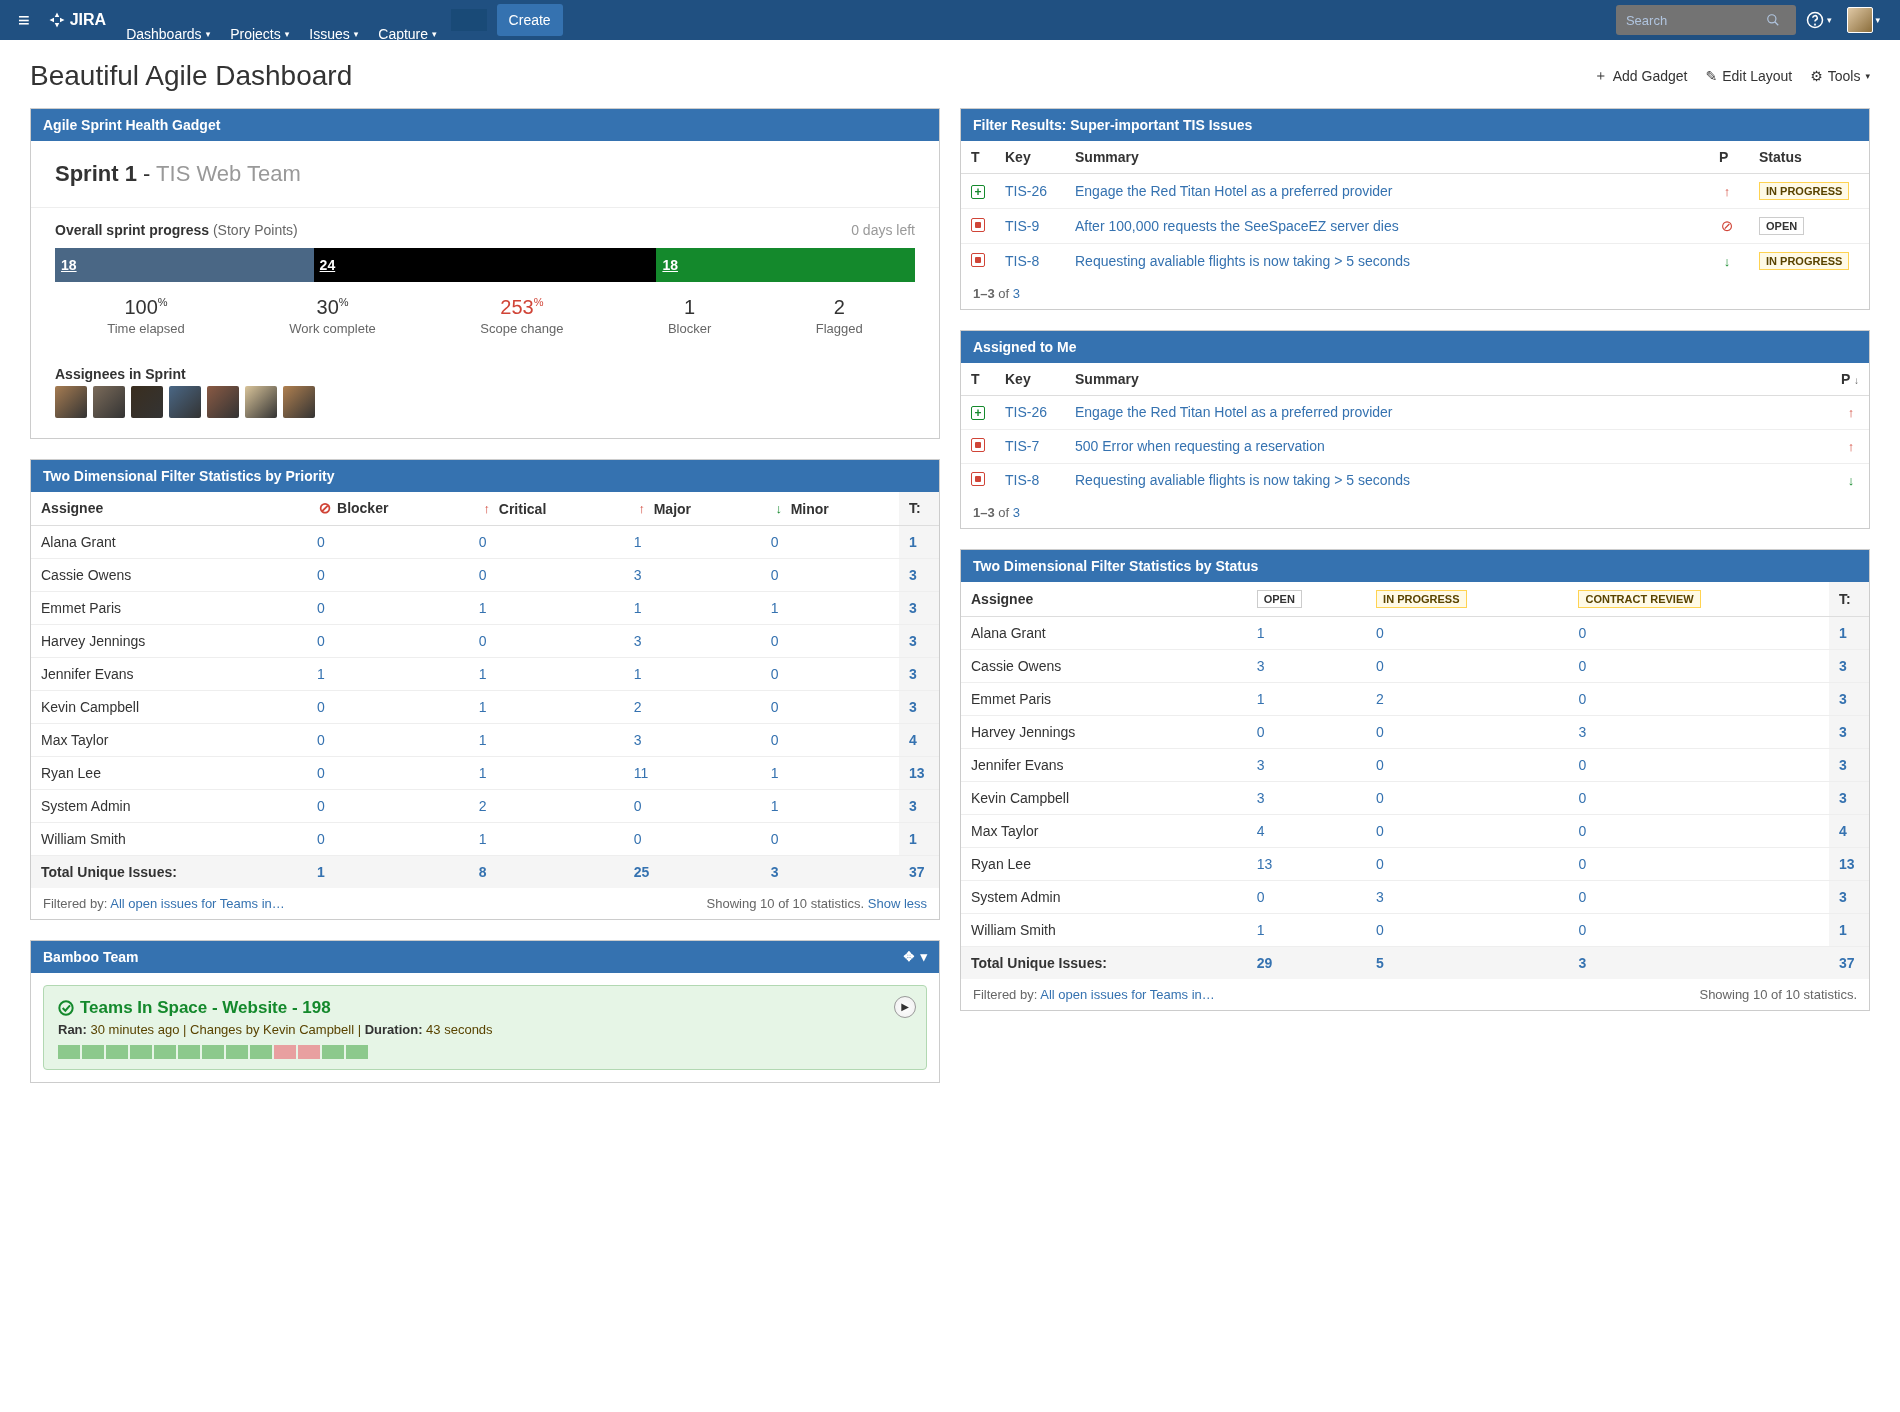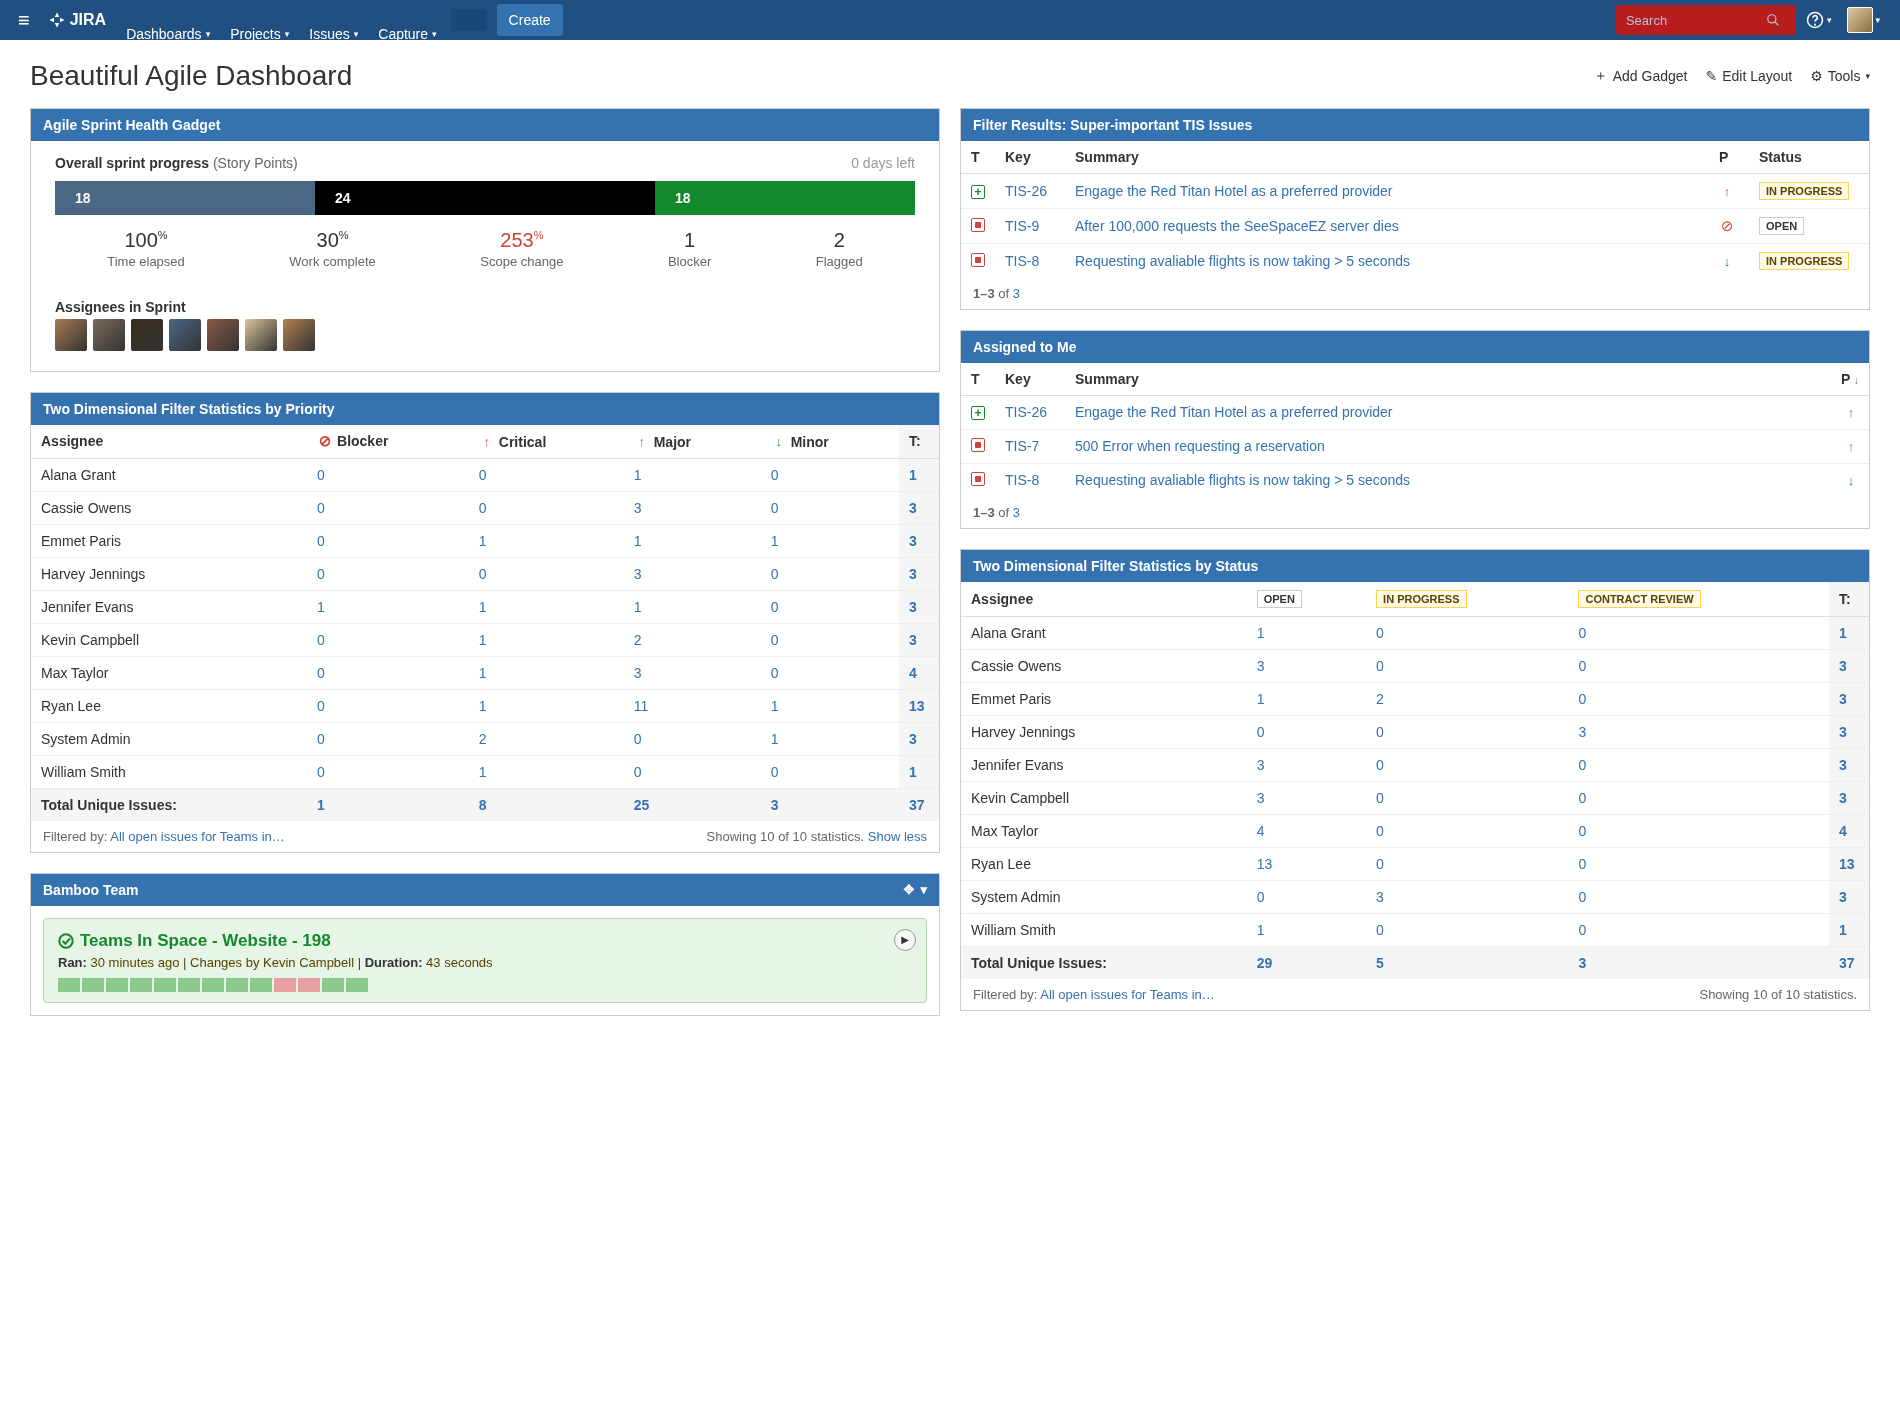--- a/index.html
+++ b/index.html
@@ -6,21 +6,21 @@
 body { font-family: -apple-system, Arial, sans-serif; font-size: 14px; color: #333; background: #fff; }
 .topbar { background: #205081; height: 40px; display: flex; align-items: center; padding: 0 10px; color: #fff; }
 .hamburger { color: #fff; font-size: 20px; padding: 0 8px; cursor: pointer; }
 .logo { display: flex; align-items: center; font-weight: bold; font-size: 16px; padding: 0 10px; }
 .logo svg { margin-right: 4px; }
 .nav-item { color: #fff; padding: 0 10px; font-size: 14px; cursor: pointer; display: flex; align-items: center; margin-top: 27px; }
 .nav-item .caret { font-size: 9px; margin-left: 4px; }
 .nav-darker { background: #194a77; padding: 11px 18px; margin-left: 4px; }
 .create-btn { background: #3572b0; color: #fff; padding: 8px 12px; margin-left: 10px; border-radius: 3px; cursor: pointer; font-size: 14px; }
 .spacer { flex: 1; }
-.search-box { background: #b91c1c; height: 30px; display: flex; align-items: center; padding: 0 10px; border-radius: 3px; width: 180px; }
+.search-box { background: #737373; height: 30px; display: flex; align-items: center; padding: 0 10px; border-radius: 3px; width: 180px; }
 .search-box input { background: transparent; border: none; color: #deebff; outline: none; width: 140px; font-size: 13px; }
 .search-box input::placeholder { color: #b0c4de; }
 .topbar-icon { padding: 0 10px; color: #fff; font-size: 16px; display: flex; align-items: center; cursor: pointer; }
 .avatar-small { width: 26px; height: 26px; display: inline-block; border-radius: 2px; margin-left: 6px; vertical-align: middle; cursor: pointer; }
 .page { padding: 20px 30px; }
 .page-header { display: flex; align-items: center; margin-bottom: 16px; }
 .page-title { font-size: 28px; font-weight: 400; color: #333; }
 .page-actions { margin-left: auto; display: flex; gap: 18px; align-items: center; color: #333; font-size: 14px; }
 .page-actions .act { cursor: pointer; display: flex; align-items: center; gap: 5px; }
 .columns { display: flex; gap: 20px; align-items: flex-start; }
@@ -28,21 +28,21 @@
 .gadget { border: 1px solid #ccc; background: #fff; }
 .gadget-head { background: #3572b0; color: #fff; padding: 8px 12px; font-weight: bold; font-size: 14px; display: flex; align-items: center; }
 .gadget-head .head-icons { margin-left: auto; display: flex; gap: 6px; cursor: pointer; font-size: 13px; }
 .sprint-title-row { padding: 20px 24px; border-bottom: 1px solid #eee; font-size: 22px; }
 .sprint-title-row b { font-weight: 600; }
 .sprint-subtitle { color: #999; }
 .progress-section { padding: 14px 24px 20px; }
 .progress-head { display: flex; align-items: baseline; margin-bottom: 10px; }
 .progress-head .right { margin-left: auto; color: #999; text-align: center; }
 .progress-bar { display: flex; height: 34px; color: #fff; font-weight: bold; font-size: 14px; }
-.progress-bar div { display: flex; align-items: center; padding-left: 20px; }
+.progress-bar div { display: flex; align-items: center; padding-left: 6px; text-decoration: underline; }
 .pb-blue { background: #4a6785; }
 .pb-yellow { background: #000000; }
 .pb-green { background: #14892c; }
 .metrics { display: flex; justify-content: space-around; padding: 14px 0 6px; }
 .metric { text-align: center; }
 .metric .val { font-size: 20px; }
 .metric .val sup { font-size: 11px; }
 .metric .lbl { font-size: 13px; color: #666; margin-top: 2px; }
 .red { color: #d04437; }
 .assignees { padding: 4px 24px 20px; }
@@ -151,20 +151,25 @@
   </div>
 
   <div class="columns">
 
     <div class="col">
 
       <div class="gadget">
         <div class="gadget-head">
             <span>Agile Sprint Health Gadget</span>
           </div>
+        <div class="sprint-title-row">
+          <b>Sprint 1</b>
+          <span> - </span>
+          <span class="sprint-subtitle">TIS Web Team</span>
+        </div>
         <div class="progress-section">
           <div class="progress-head">
             <span><b>Overall sprint progress</b> <span style="color:#666">(Story Points)</span></span>
             <span class="right">0 days left</span>
           </div>
           <div class="progress-bar">
             <div class="pb-blue" style="flex:30">18</div>
             <div class="pb-yellow" style="flex:40">24</div>
             <div class="pb-green" style="flex:30">18</div>
           </div>

